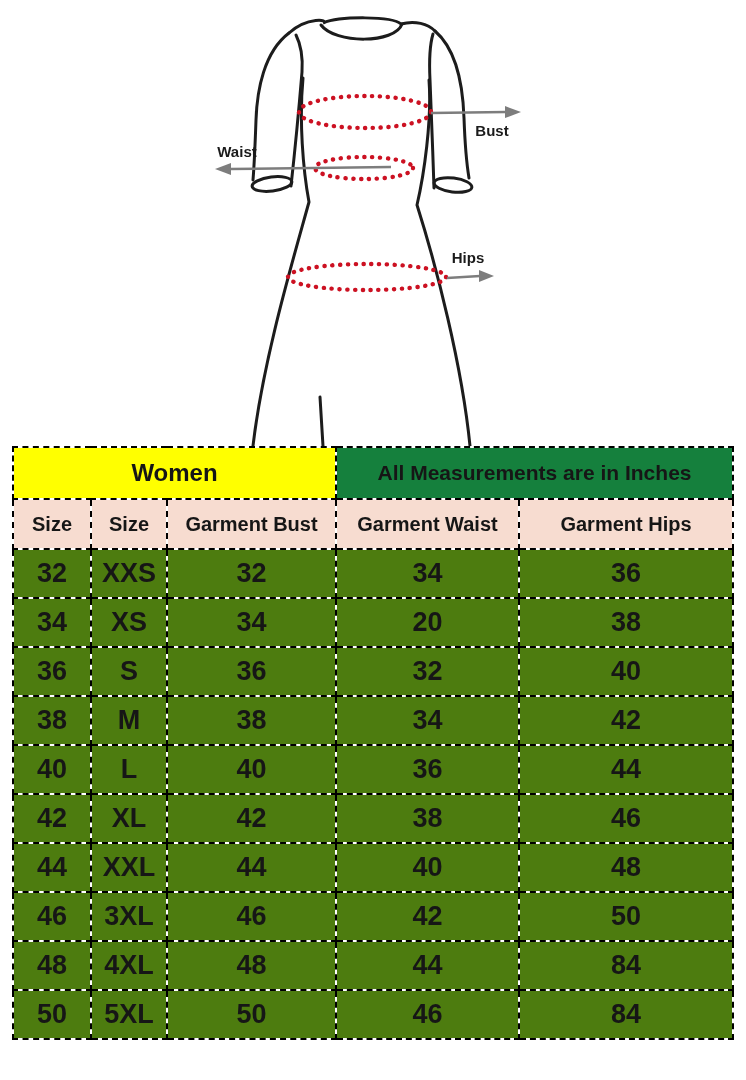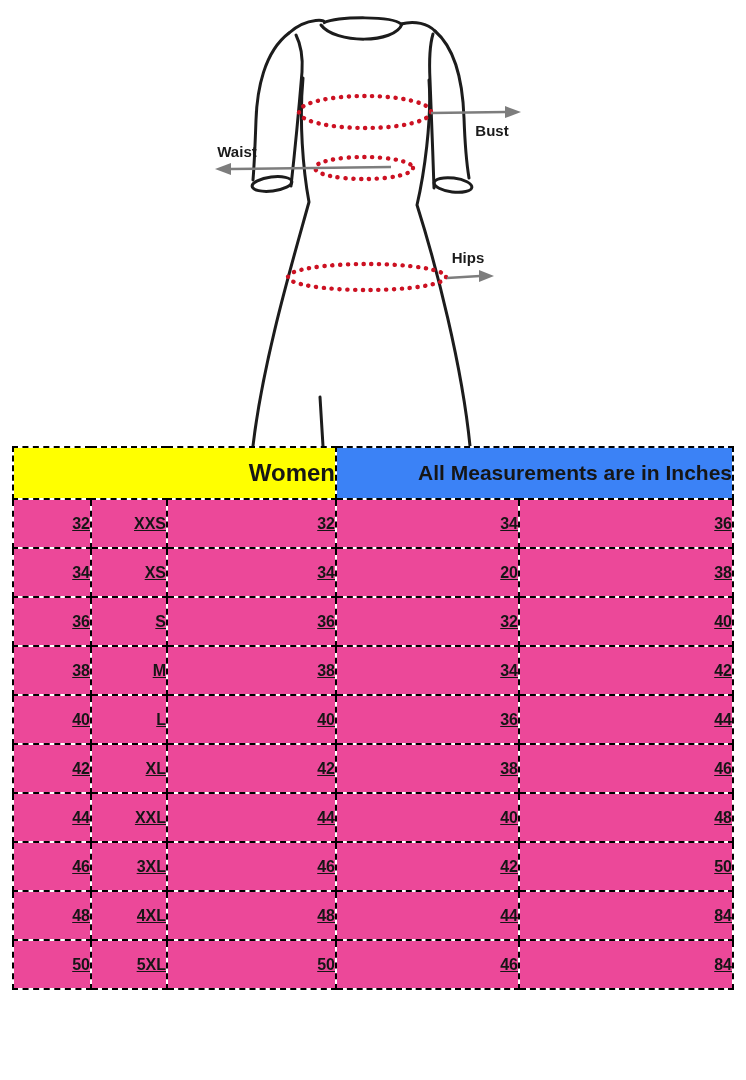--- a/index.html
+++ b/index.html
@@ -44,32 +44,32 @@
   }
   table.size-chart {
     position: absolute;
     left: 12px; top: 446px;
     width: 720px;
     border-collapse: collapse;
     table-layout: fixed;
   }
   table.size-chart td, table.size-chart th {
     border: 2px dashed #000000;
-    text-align: right;
+    text-align: center;
     vertical-align: middle;
     padding: 0;
     font-weight: bold;
     color: #161616;
     overflow: hidden;
   }
   tr.group-row td { height: 50px; }
   td.women-cell  { background: #ffff00; font-size: 24px; }
-  td.units-cell  { background: #3b82f6; font-size: 21px; }
+  td.units-cell  { background: #15803d; font-size: 21px; }
   tr.head-row th { height: 48px; background: #f7dcd0; font-size: 20px; }
-  tbody.data td  { height: 47px; background: #ec4899; font-size: 16px; text-decoration: underline; }
+  tbody.data td  { height: 47px; background: #4d7c0f; font-size: 27px; }
 </style>
 </head>
 <body>
 
 <div class="canvas">
 
   <div class="diagram-wrap">
     <svg width="746" height="446" viewBox="0 0 746 446" xmlns="http://www.w3.org/2000/svg">
 
       <g>
@@ -127,20 +127,27 @@
         <col style="width:76px">
         <col style="width:169px">
       <col style="width:183px">
         <col style="width:214px">
     </colgroup>
     <tbody class="group">
       <tr class="group-row">
         <td class="women-cell" colspan="3">Women</td>
         <td class="units-cell" colspan="2">All Measurements are in Inches</td>
       </tr>
+      <tr class="head-row">
+        <th>Size</th>
+        <th>Size</th>
+        <th>Garment Bust</th>
+        <th>Garment Waist</th>
+        <th>Garment Hips</th>
+      </tr>
     </tbody>
     <tbody class="data">
       <tr>
         <td>32</td>
         <td>XXS</td>
         <td>32</td>
         <td>34</td>
         <td>36</td>
       </tr>
       <tr>

